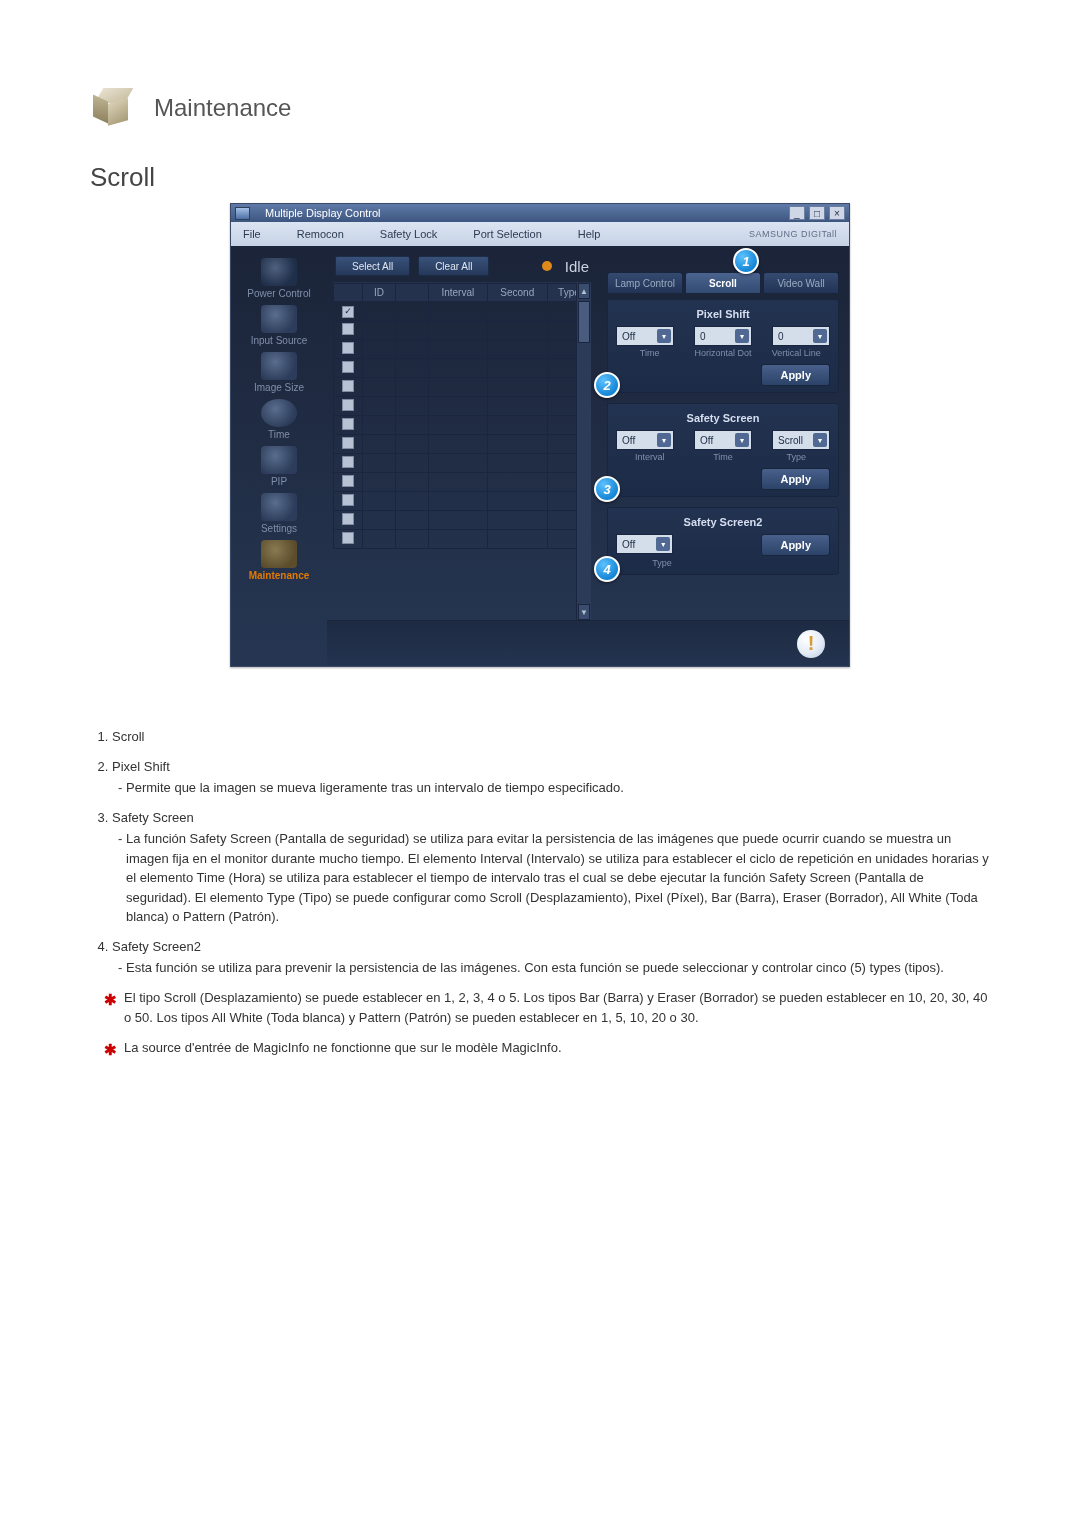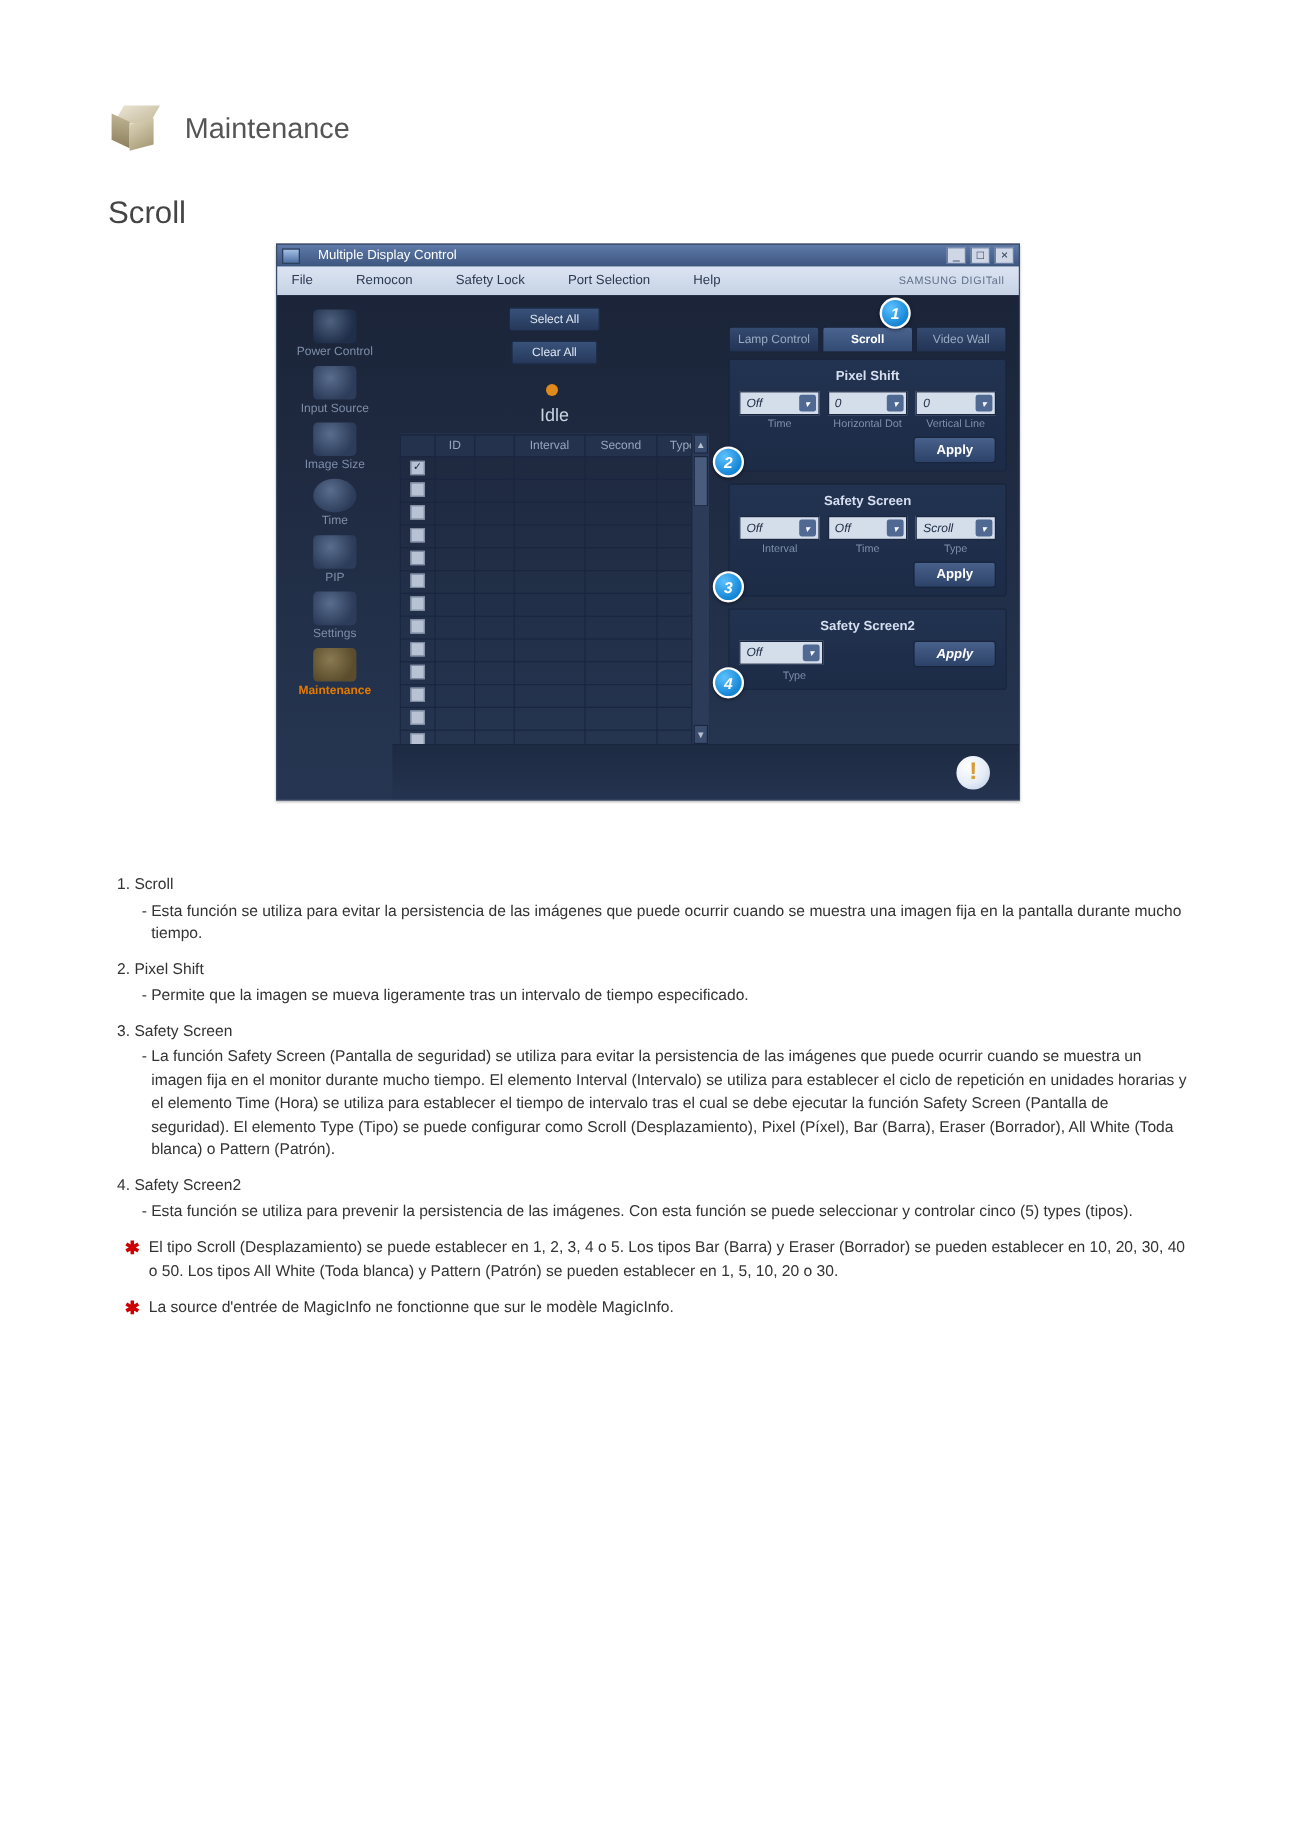--- a/index.html
+++ b/index.html
@@ -26,21 +26,21 @@
   
   .sidebar{width:96px;padding:12px 0 6px 0;display:flex;flex-direction:column;align-items:center;gap:4px;background:transparent;}
   .sb-item{width:84px;text-align:center;font-size:10px;color:#7f8ea9;padding-bottom:2px;}
   .sb-item.active{color:#e37a00;font-weight:bold;}
   .sb-ico{width:36px;height:28px;margin:0 auto 2px auto;border-radius:4px;background:radial-gradient(circle at 40% 35%,#5a6d8d 0%,#2c3c5a 70%);}
   .sb-ico.power{background:radial-gradient(circle at 40% 35%,#4e617f 0%,#1f2e49 70%);}
   .sb-ico.time{border-radius:50%;}
   .sb-ico.maint{background:radial-gradient(circle at 40% 35%,#8a7a52 0%,#5b4d2c 70%);}
   
   .center-panel{flex:1;padding:10px 6px 0 6px;display:flex;flex-direction:column;}
-  .toolbar-row{display:flex;align-items:center;gap:8px;margin:0 2px 6px 2px;flex-direction:column;}
+  .toolbar-row{display:flex;align-items:center;gap:8px;margin:0 2px 6px 2px;}
   .tb-btn{display:inline-flex;align-items:center;justify-content:center;height:18px;padding:0 16px;background:linear-gradient(#39527a,#25385a);border:1px solid #1c2b46;color:#dfe7f3;font-size:10px;border-radius:2px;}
   .idle-dot{width:10px;height:10px;border-radius:50%;background:#e08a1b;display:inline-block;margin-right:5px;}
   .idle-label{color:#c9d2e1;font-size:15px;text-align:right;}
   .grid-wrap{flex:1;overflow:hidden;position:relative;border-top:1px solid #25324c;}
   table.grid{border-collapse:collapse;width:100%;font-size:10px;color:#98a6bd;}
   table.grid th{background:#24324d;border:1px solid #1a2640;padding:3px 4px;font-weight:normal;text-align:center;}
   table.grid td{border:1px solid #1a2640;height:18px;padding:0;text-align:center;}
   .cb{width:10px;height:10px;border:1px solid #7d8aa1;background:#b7c2d4;display:inline-block;}
   .cb.checked:after{content:"✓";display:block;font-size:9px;line-height:9px;color:#1a2640;}
   .grid-scroll{position:absolute;right:0;top:0;bottom:0;width:14px;background:#2c3b57;border-left:1px solid #1a2640;}
@@ -48,21 +48,21 @@
   .grid-scroll .arrow{position:absolute;left:1px;right:1px;height:14px;background:#3b4d6e;border:1px solid #1a2640;display:flex;align-items:center;justify-content:center;color:#b6c0d0;font-size:8px;}
   .grid-scroll .arrow.up{top:0;}
   .grid-scroll .arrow.down{bottom:0;}
   
   .right-panel{width:232px;padding:26px 10px 10px 10px;position:relative;}
   .tab-row{display:flex;gap:2px;margin-bottom:6px;}
   .tab{flex:1;height:20px;display:flex;align-items:center;justify-content:center;font-size:10px;background:linear-gradient(#344a6f,#223456);border:1px solid #18253d;border-bottom:none;color:#9aaac2;border-radius:3px 3px 0 0;}
   .tab.active{background:linear-gradient(#4a648f,#324b73);color:#fff;font-weight:bold;}
   .panel-box{border:1px solid #18253d;background:linear-gradient(#223351,#1c2b46);border-radius:0 3px 3px 3px;padding:8px 8px 6px 8px;margin-bottom:10px;}
   .panel-title{text-align:center;color:#d6def0;font-size:11px;font-weight:bold;margin-bottom:6px;}
-  .field-row{display:flex;gap:7px;margin-bottom:2px;font-style:italic;}
+  .field-row{display:flex;gap:20px;margin-bottom:2px;}
   .field-row .control{flex:1;}
   .sel{height:18px;background:#d4ddea;border:1px solid #1a2640;display:flex;align-items:center;justify-content:space-between;padding:0 2px 0 5px;color:#1b2a42;font-size:10px;}
   .sel .drop{width:14px;height:14px;background:#4f6993;display:flex;align-items:center;justify-content:center;color:#fff;font-size:8px;border-radius:2px;}
   .label-row{display:flex;gap:6px;margin-bottom:0;}
   .label-row span{flex:1;text-align:center;color:#7f90ad;font-size:9px;}
   .apply-row{display:flex;justify-content:flex-end;margin-top:6px;}
   .apply-btn{height:20px;padding:0 18px;background:linear-gradient(#48618b,#2c4268);border:1px solid #18253d;color:#fff;font-size:11px;font-weight:bold;border-radius:3px;display:inline-flex;align-items:center;justify-content:center;}
   .callout{position:absolute;width:22px;height:22px;border-radius:50%;background:radial-gradient(circle at 35% 30%,#5dc1ff 0%,#1586d6 70%);border:2px solid #fff;display:flex;align-items:center;justify-content:center;color:#fff;font-weight:bold;font-style:italic;font-size:13px;box-shadow:0 1px 3px rgba(0,0,0,.5);}
   .rel{position:relative;}
   .status-strip{height:46px;border-top:1px solid #18253d;background:linear-gradient(#1d2a42,#24334f);width:100%;display:flex;align-items:center;justify-content:flex-end;padding-right:24px;box-sizing:border-box;}
@@ -346,23 +346,20 @@
         <div class="status-strip">
           <div class="alert-icon">!</div>
         </div>
       </div>
     </div>
   </div>
 
   <ol class="desc-list">
     <li>
       <span>Scroll</span>
-      <ul class="sub">
-          <li>Esta función se utiliza para evitar la persistencia de las imágenes que puede ocurrir cuando se muestra una imagen fija en la pantalla durante mucho tiempo.</li>
-        </ul>
     </li>
     <li>
       <span>Pixel Shift</span>
       <ul class="sub">
           <li>Permite que la imagen se mueva ligeramente tras un intervalo de tiempo especificado.</li>
         </ul>
     </li>
     <li>
       <span>Safety Screen</span>
       <ul class="sub">

